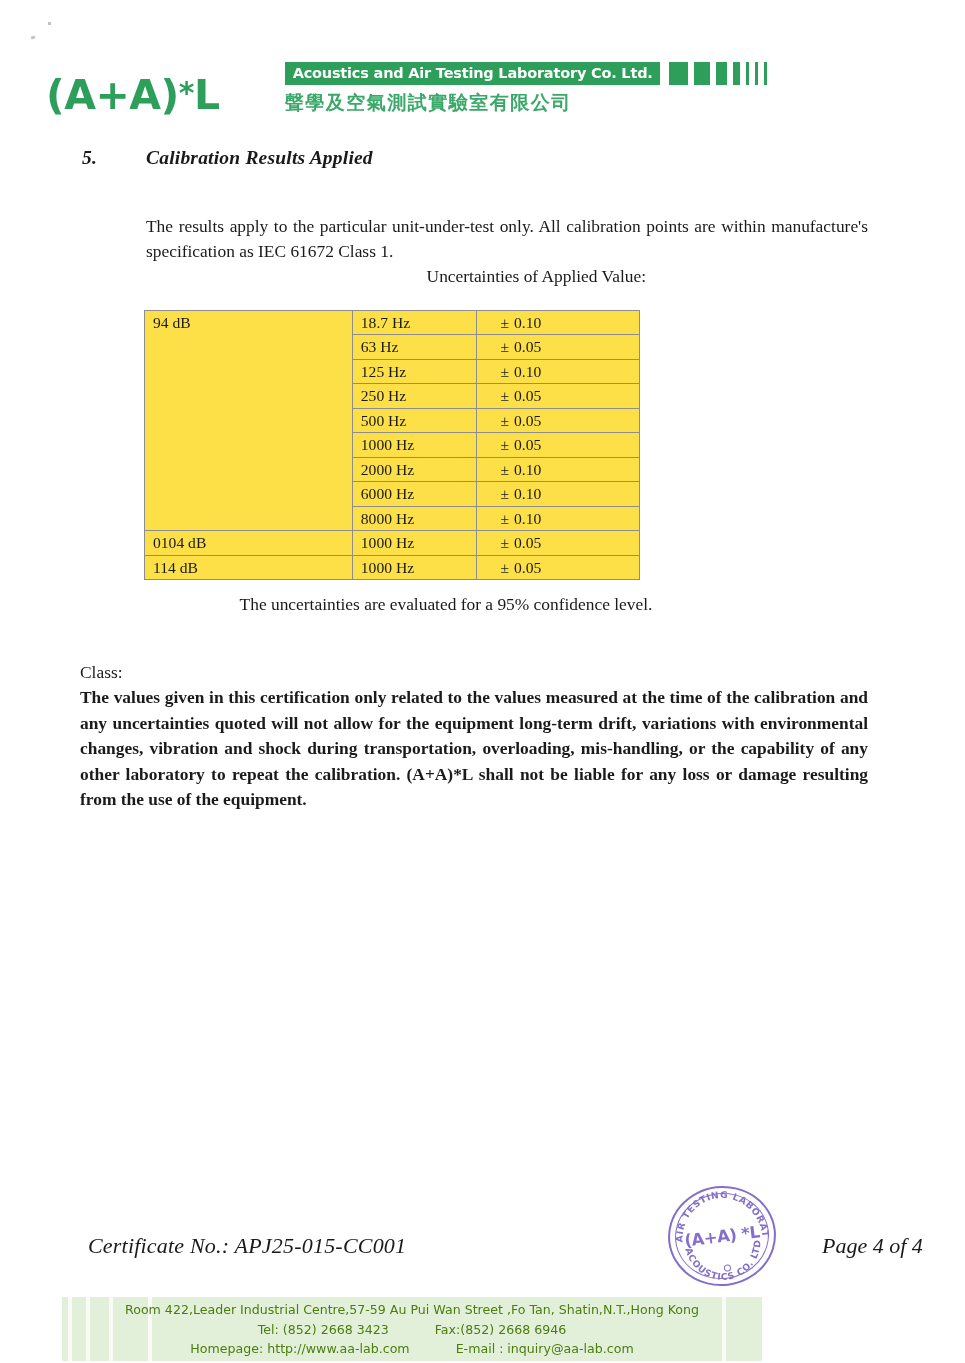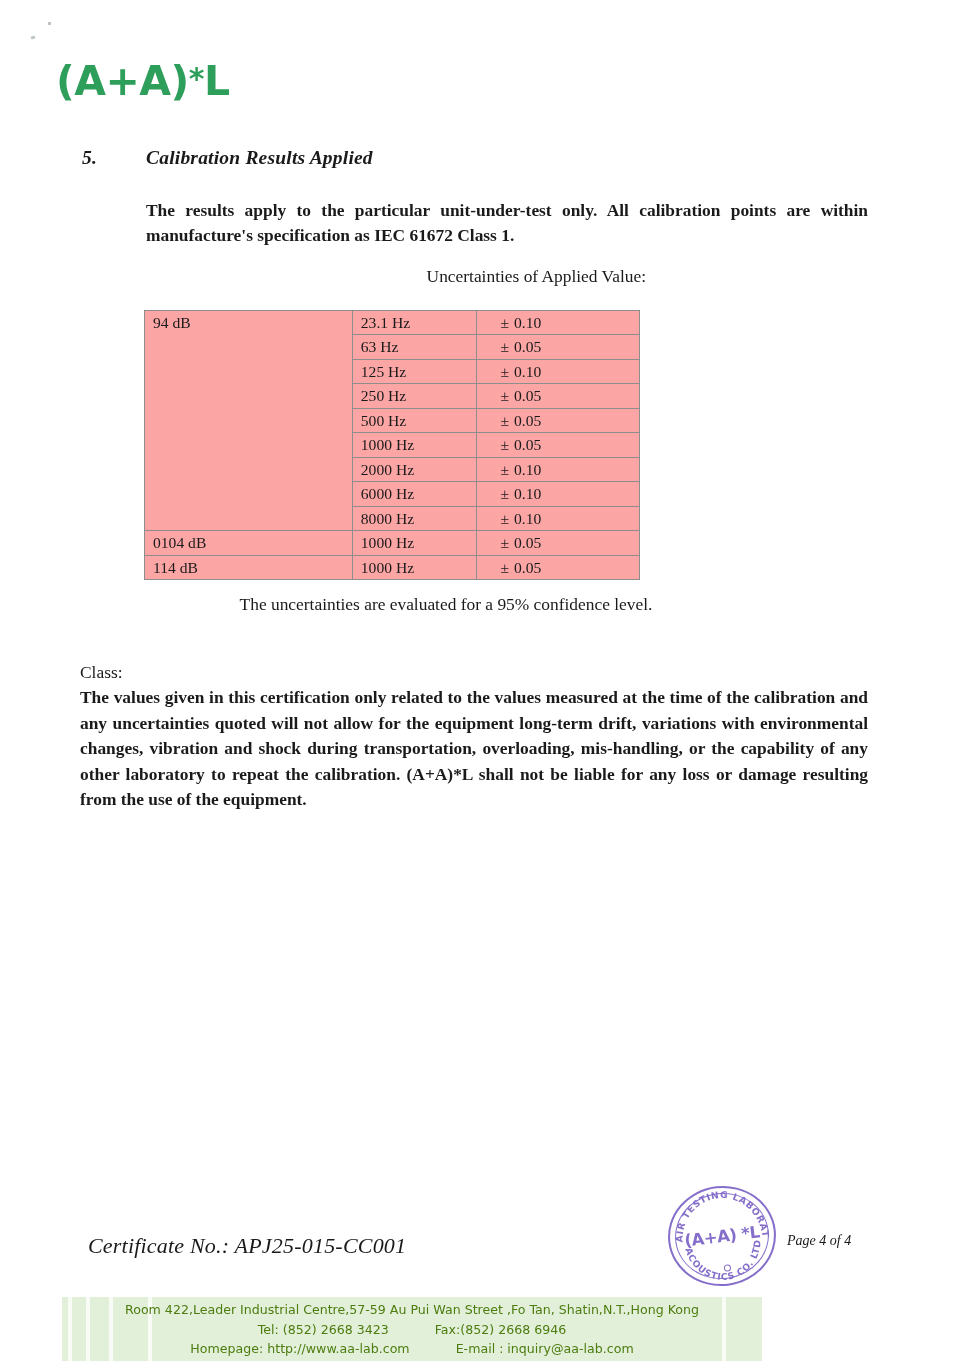--- a/index.html
+++ b/index.html
@@ -13,25 +13,25 @@
     position: relative;
     font-family: "Liberation Serif", serif;
     color: #1a1a1a;
     overflow: hidden;
   }
 
   
   .letterhead {
     position: absolute;
     top: 36px;
-    left: 56px;
+    left: 46px;
     right: 0;
     height: 80px;
     display: flex;
-    align-items: center;
+    align-items: flex-end;
     gap: 47px;
   }
   .logo-mark {
     font-family: "DejaVu Sans", sans-serif;
     font-weight: bold;
     font-size: 41px;
     letter-spacing: -0.5px;
     color: #2e9e5b;
     line-height: 1;
     padding-top: 10px;
@@ -117,23 +117,22 @@
   }
   .section-num { width: 64px; }
   .para {
     position: absolute;
     font-size: 17.4px;
     line-height: 1.42;
     text-align: justify;
   }
   .para-intro {
     left: 146px;
-    top: 198px;
+    top: 214px;
     width: 722px;
-    font-weight: bold;
   }
   .label-unc {
     left: 146px;
     top: 264px;
     width: 500px;
     text-align: right;
   }
   .para-conf {
     left: 146px;
     top: 592px;
@@ -152,21 +151,21 @@
   .note-body { text-align: justify; font-weight: bold; }
 
   
   .unc-table {
     position: absolute;
     left: 144px;
     top: 310px;
     width: 496px;
     border-collapse: collapse;
     font-size: 15.6px;
-    background: #fca5a5;
+    background: #fde047;
   }
   .unc-table td {
     border: 1px solid #8d8d8d;
     padding: 2px 0 2px 8px;
     height: 18px;
     vertical-align: top;
     line-height: 1.25;
     white-space: nowrap;
   }
   .unc-table .c-level {
@@ -182,24 +181,24 @@
     position: absolute;
     left: 88px;
     top: 1233px;
     font-style: italic;
     font-size: 22px;
     letter-spacing: .2px;
     white-space: nowrap;
   }
   .page-no {
     position: absolute;
-    left: 787px;
+    left: 822px;
     top: 1233px;
     font-style: italic;
-    font-size: 14px;
+    font-size: 22px;
     white-space: nowrap;
   }
   .stamp {
     position: absolute;
     left: 668px;
     top: 1186px;
     width: 108px;
     height: 100px;
     transform: rotate(-7deg);
     opacity: .82;
@@ -287,38 +286,53 @@
 <body>
 
 <div class="speck s1"></div>
 <div class="speck s2"></div>
 
 <div class="letterhead">
   <div class="logo-mark">
     <span>(A+A)</span><span class="star">*</span><span>L</span>
   </div>
 
+  <div class="lh-right">
+    <div class="lh-bar-row">
+      <div class="company-bar">Acoustics and Air Testing Laboratory Co. Ltd.</div>
+      <div class="bar-codes">
+        <i class="bc1"></i>
+          <i class="bc2"></i>
+          <i class="bc3"></i>
+          <i class="bc4"></i>
+          <i class="bc5"></i>
+          <i class="bc6"></i>
+          <i class="bc7"></i>
+      </div>
+    </div>
+    <div class="company-cn">聲學及空氣測試實驗室有限公司</div>
+  </div>
 </div>
 
 <div class="sheet">
 
   <div class="section-head">
     <span class="section-num">5.</span>
     <span>Calibration Results Applied</span>
   </div>
 
   <div class="para para-intro">The results apply to the particular unit-under-test only. All calibration points are within manufacture's specification as IEC 61672 Class 1.</div>
 
   <div class="para label-unc">Uncertainties of Applied Value:</div>
 
   <table class="unc-table">
     <tbody>
       <tr>
         <td class="c-level" rowspan="9">94 dB</td>
-        <td class="c-freq">23.1 Hz</td>
+        <td class="c-freq">18.7 Hz</td>
         <td class="c-unc"><span class="pm">±</span> <span>0.10</span></td>
       </tr>
       <tr>
         <td class="c-freq">63 Hz</td>
         <td class="c-unc"><span class="pm">±</span> <span>0.05</span></td>
       </tr>
       <tr>
         <td class="c-freq">125 Hz</td>
         <td class="c-unc"><span class="pm">±</span> <span>0.10</span></td>
       </tr>

